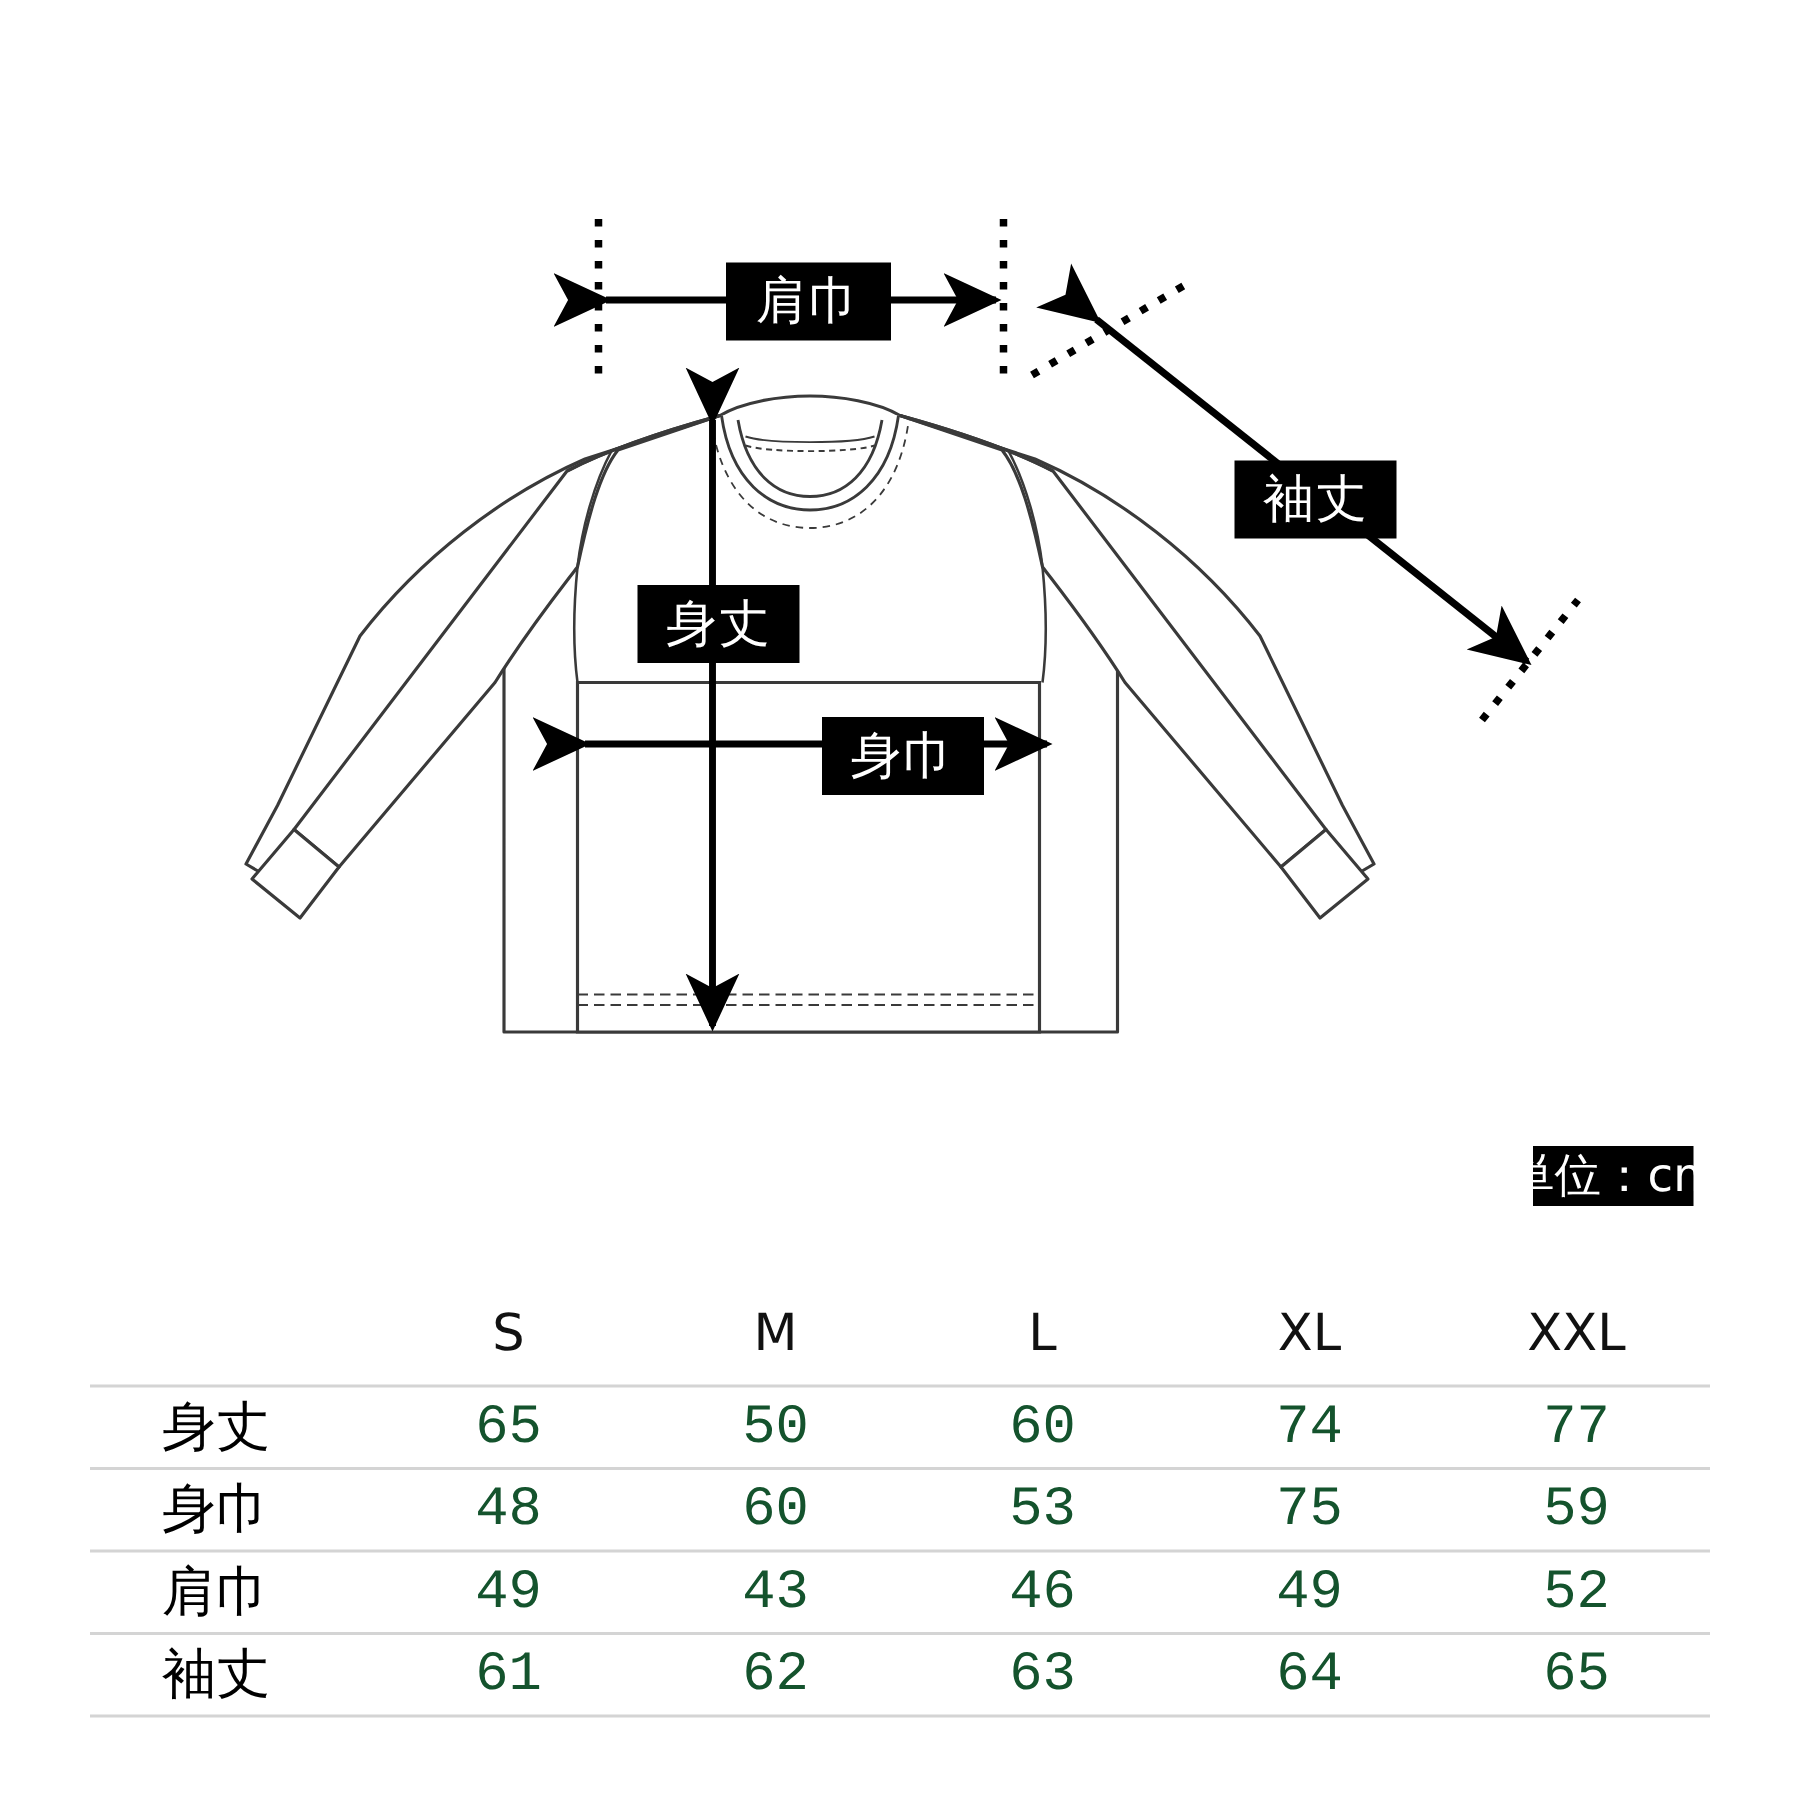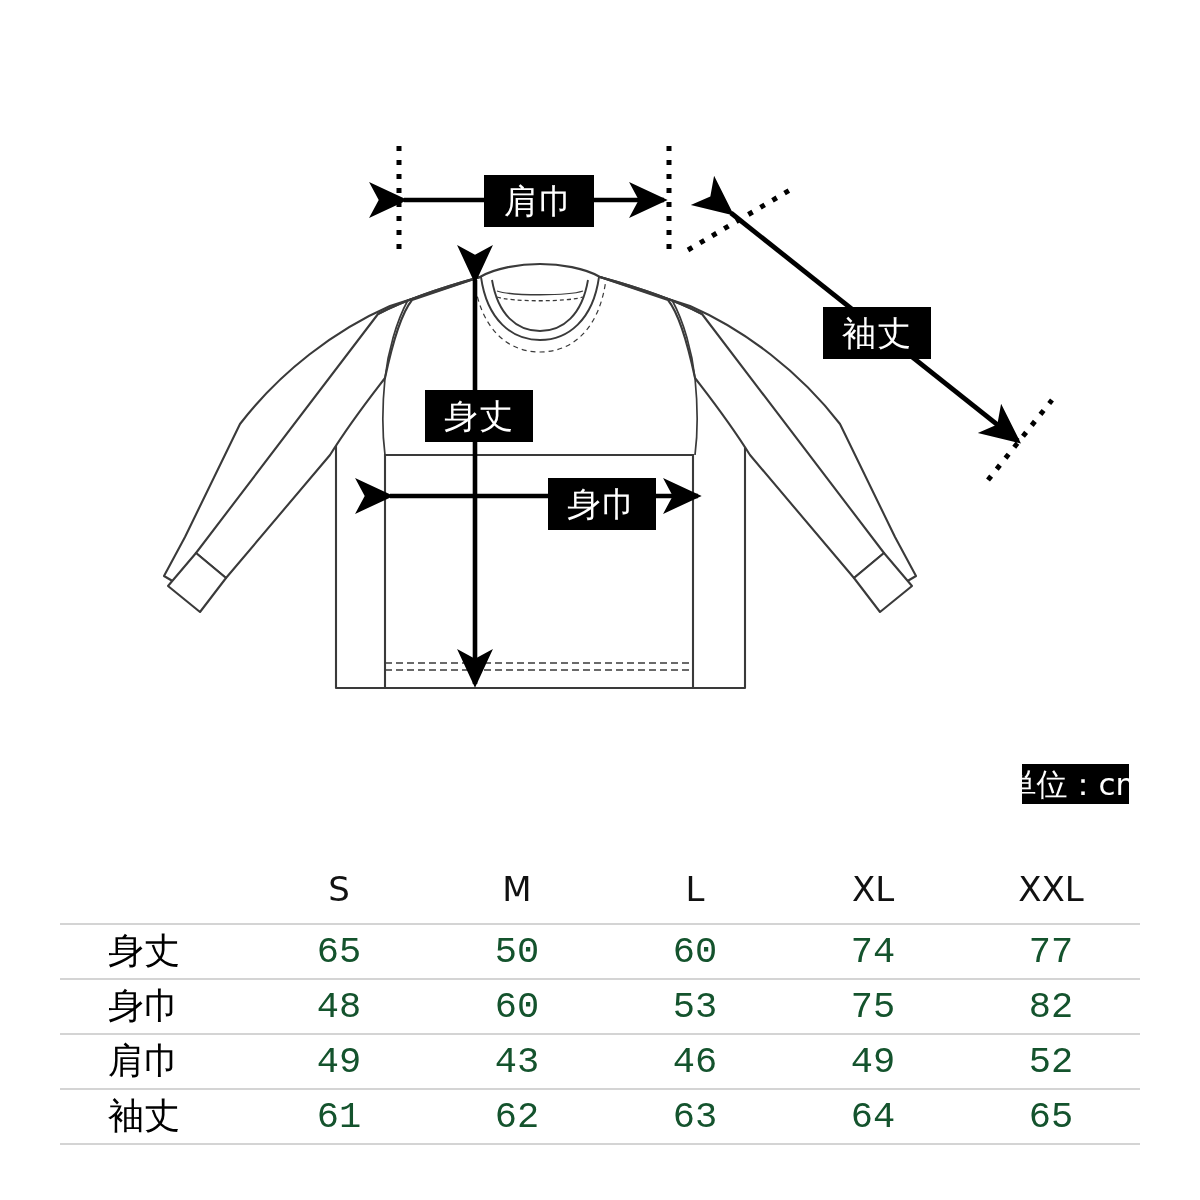--- a/index.html
+++ b/index.html
@@ -235,21 +235,21 @@
         <td class="val-cell">60</td>
         <td class="val-cell">74</td>
         <td class="val-cell">77</td>
       </tr>
       <tr class="bordered">
         <td class="row-label">身巾</td>
         <td class="val-cell">48</td>
         <td class="val-cell">60</td>
         <td class="val-cell">53</td>
         <td class="val-cell">75</td>
-        <td class="val-cell">82</td>
+        <td class="val-cell">59</td>
       </tr>
       <tr class="bordered">
         <td class="row-label">肩巾</td>
         <td class="val-cell">49</td>
         <td class="val-cell">43</td>
         <td class="val-cell">46</td>
         <td class="val-cell">49</td>
         <td class="val-cell">52</td>
       </tr>
       <tr class="bordered lastline">

